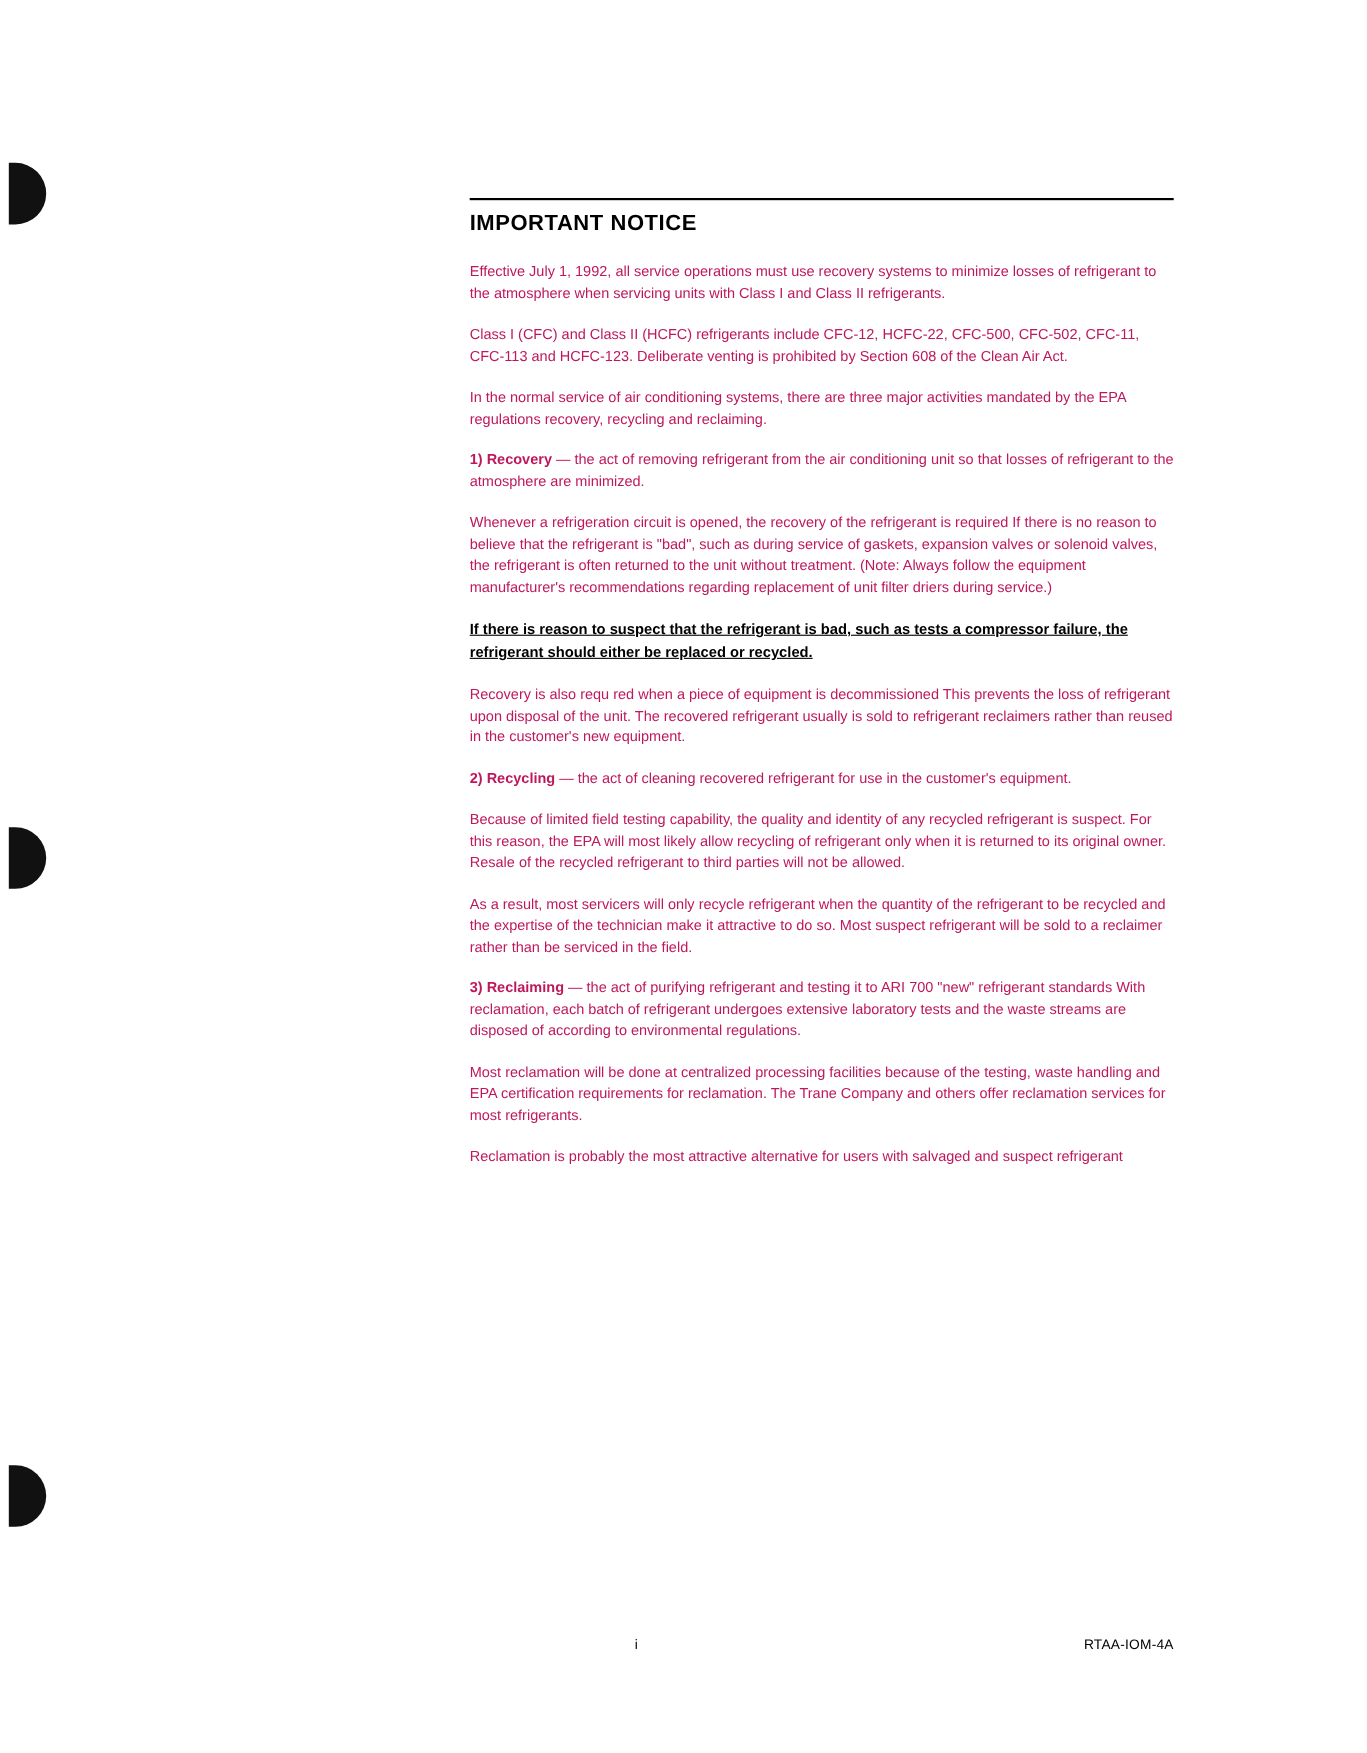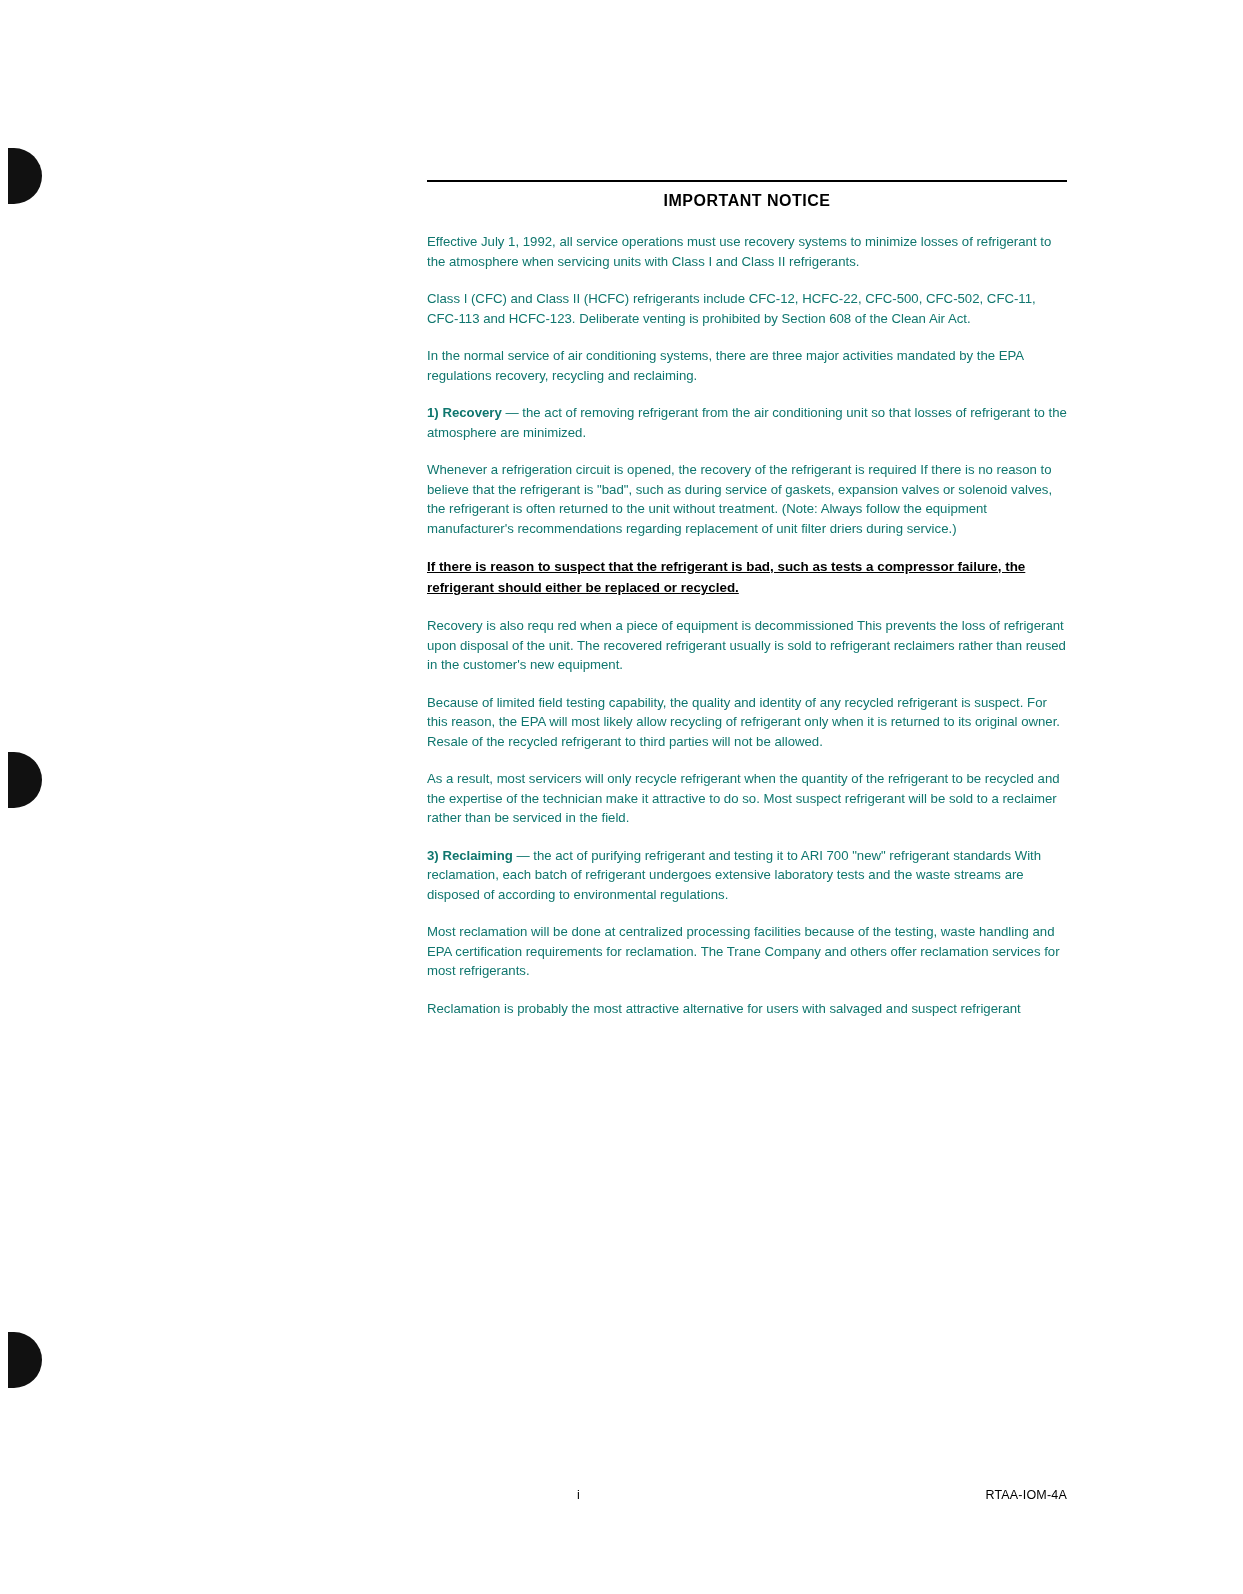--- a/index.html
+++ b/index.html
@@ -36,32 +36,32 @@
     left: 427px;
     top: 180px;
     width: 640px;
   }
   .rule {
     border-top: 2px solid #000000;
     width: 640px;
     margin: 0 0 10px 0;
   }
   .doc-title {
-    font-size: 16px;
+    font-size: 20px;
     font-weight: bold;
-    text-align: center;
+    text-align: left;
     letter-spacing: 0.5px;
     margin: 6px 0 22px 0;
   }
   p.para {
     font-size: 13.2px;
     line-height: 19.5px;
     margin: 0 0 18px 0;
     text-align: left;
-    color: #0f766e;
+    color: #be185d;
   }
   p.para .lead {
     font-weight: bold;
   }
   p.emph {
     font-weight: bold;
     text-decoration: underline;
     font-size: 13.4px;
     line-height: 21px;
     margin: 0 0 18px 0;
@@ -120,20 +120,23 @@
     <p class="para">
       <span>Whenever a refrigeration circuit is opened, the recovery of the refrigerant is required If there is no reason to believe that the refrigerant is "bad", such as during service of gaskets, expansion valves or solenoid valves, the refrigerant is often returned to the unit without treatment.  (Note: Always follow the equipment manufacturer's recommendations regarding replacement of unit filter driers during service.)</span>
     </p>
 
     <p class="emph">If there is reason to suspect that the refrigerant is bad, such as tests a compressor failure, the refrigerant should either be replaced or recycled.</p>
 
     <p class="para">
       <span>Recovery is also requ red when a piece of equipment is decommissioned  This prevents the loss of refrigerant upon disposal of the unit.  The recovered refrigerant usually is sold to refrigerant reclaimers rather than reused in the customer's new equipment.</span>
     </p>
 
+    <p class="para">
+      <span class="lead">2) Recycling</span><span> — the act of cleaning recovered refrigerant for use in the customer's equipment.</span>
+    </p>
 
 
     <p class="para">
       <span>Because of limited field testing capability, the quality and identity of any recycled refrigerant is suspect.  For this reason, the EPA will most likely allow recycling of refrigerant only when it is returned to its original owner.  Resale of the recycled refrigerant to third parties will not be allowed.</span>
     </p>
 
     <p class="para">
       <span>As a result, most servicers will only recycle refrigerant when the quantity of the refrigerant to be recycled and the expertise of the technician make it attractive to do so. Most suspect refrigerant will be sold to a reclaimer rather than be serviced in the field.</span>
     </p>
 

